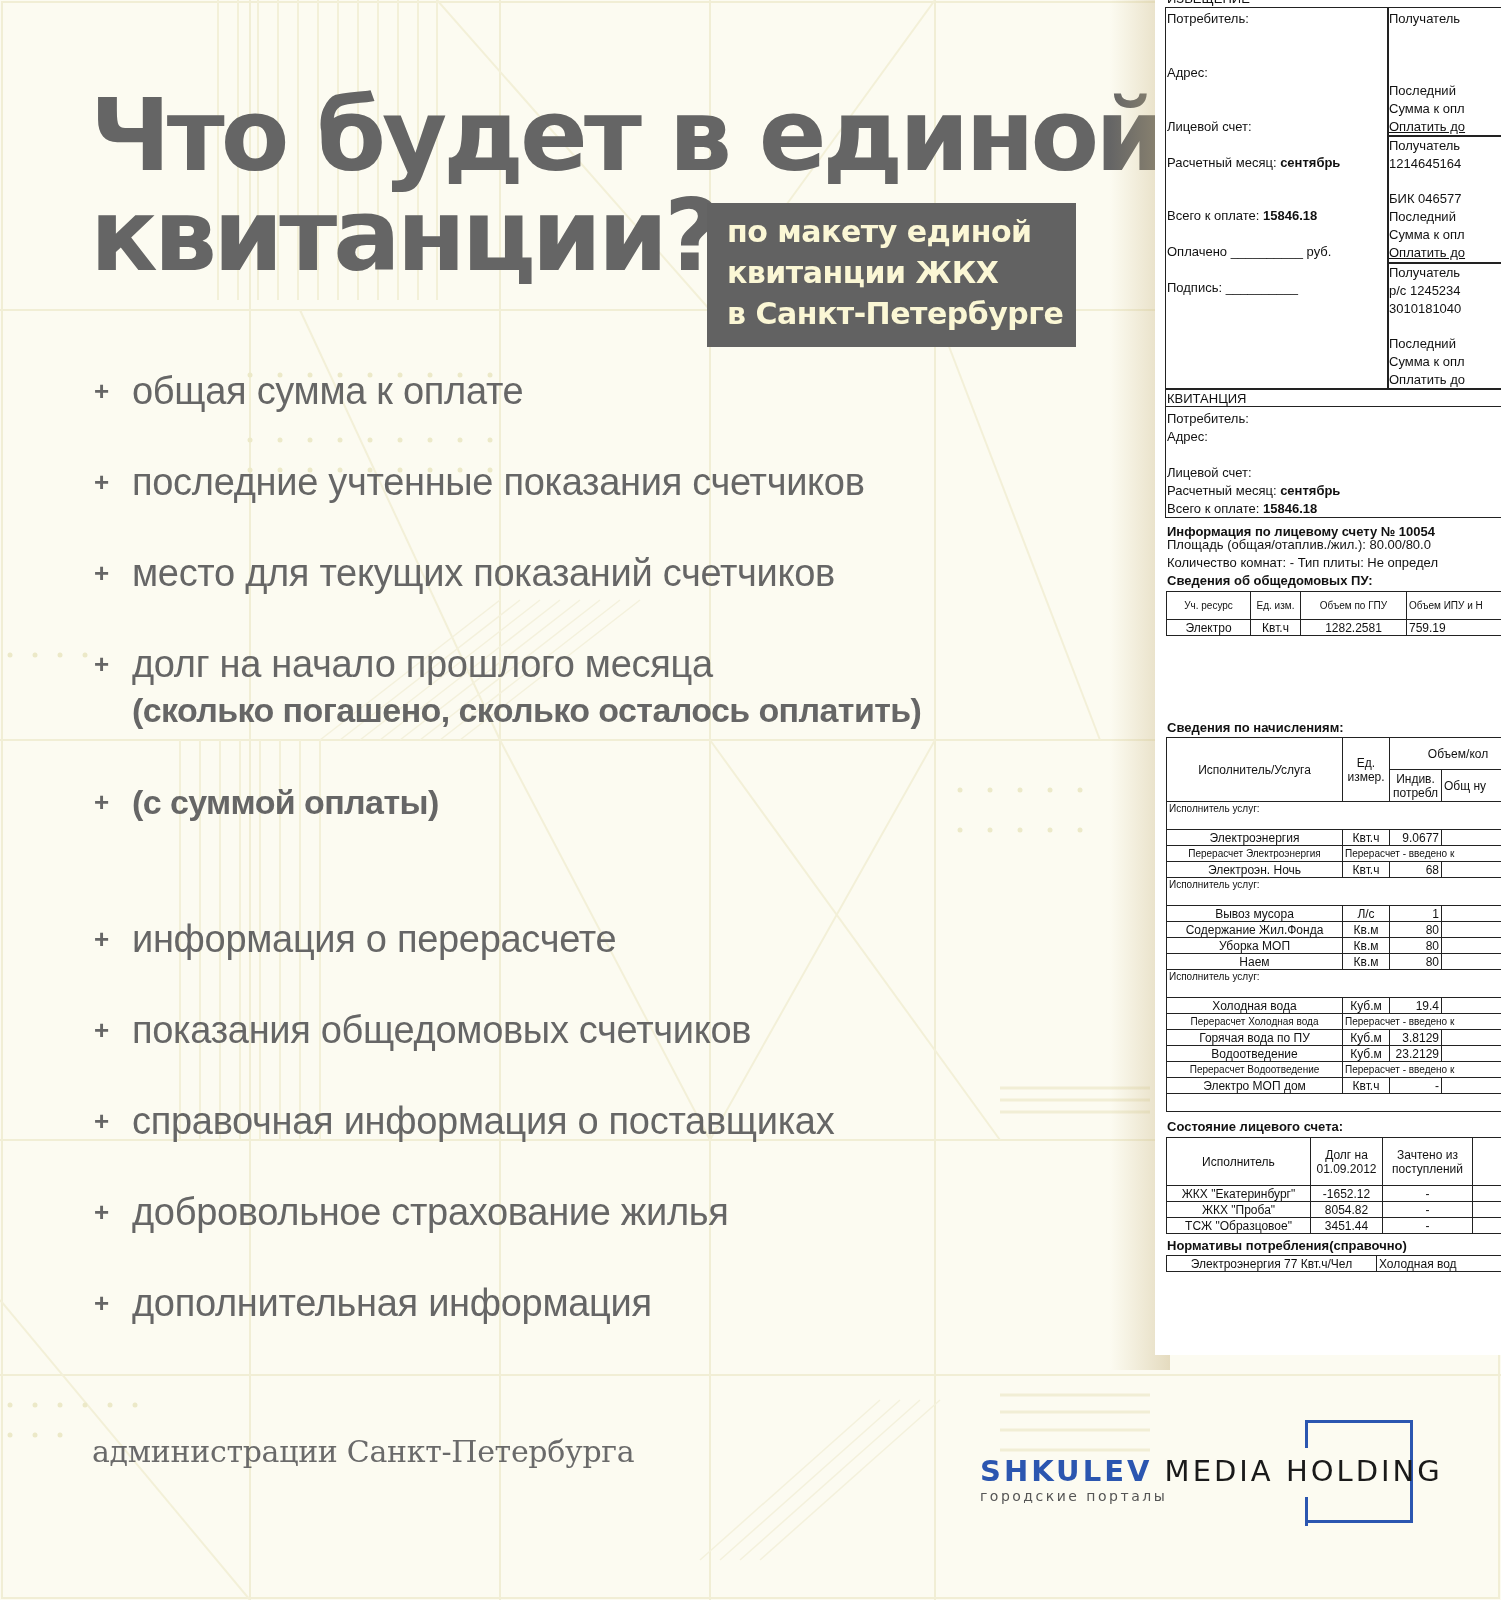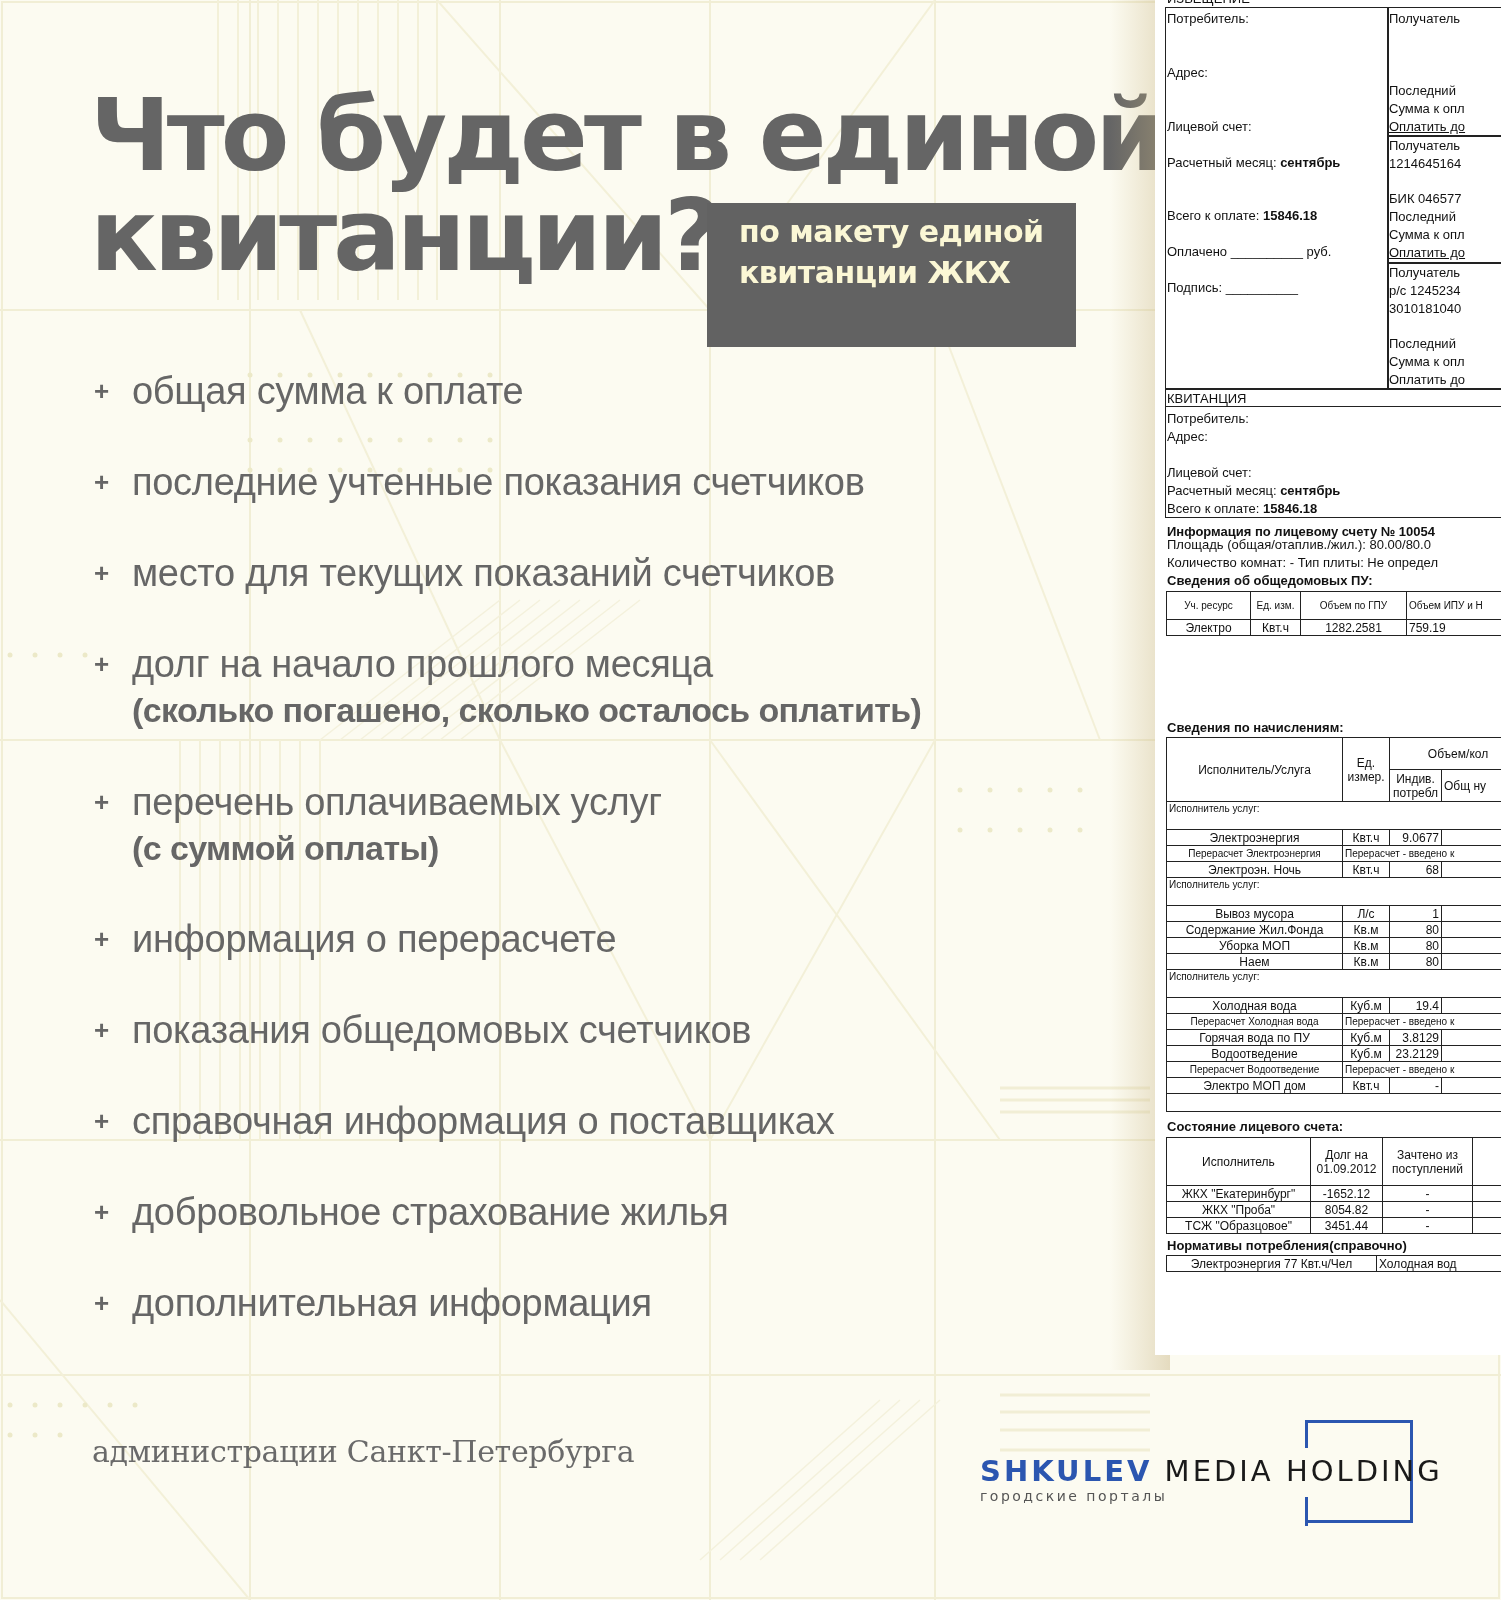--- a/index.html
+++ b/index.html
@@ -16,21 +16,21 @@
   .title {
     position: absolute; left: 90px; top: 86px;
     font-family: "DejaVu Sans", sans-serif;
     font-weight: bold; font-size: 100px; line-height: 100px;
     letter-spacing: -4px; color: #656565; white-space: nowrap;
   }
   .title .line { display: block; }
   .subtitle-box {
     position: absolute; left: 707px; top: 203px;
     width: 369px; height: 144px;
-    background: #626262; padding: 8px 32px;
+    background: #626262; padding: 8px 20px;
     color: #fbf7d5; font-family: "DejaVu Sans", sans-serif;
     font-weight: bold; font-size: 30px; line-height: 41px; letter-spacing: -0.5px;
   }
   .subtitle-box span { display: block; white-space: nowrap; }
 
   .list { position: absolute; left: 92px; top: 368px; width: 1000px; }
   .item { position: absolute; left: 0; display: flex; align-items: flex-start; }
   .plus {
     width: 40px; font-size: 26px; font-weight: bold; color: #666;
     line-height: 46px; padding-left: 2px;
@@ -214,20 +214,21 @@
 </div>
 
 <h1 class="title">
   <span class="line">Что будет в единой</span>
   <span class="line">квитанции?</span>
 </h1>
 
 <div class="subtitle-box">
   <span>по макету единой</span>
   <span>квитанции ЖКХ</span>
+  <span>в Санкт-Петербурге</span>
 </div>
 
 <div class="list">
   <div class="item" style="top:0px">
     <span class="plus">+</span>
     <span class="item-text"><span>общая сумма к оплате</span></span>
   </div>
   <div class="item" style="top:91px">
     <span class="plus">+</span>
     <span class="item-text"><span>последние учтенные показания счетчиков</span></span>
@@ -239,21 +240,20 @@
   <div class="item" style="top:273px">
     <span class="plus">+</span>
     <span class="item-text">
       <span>долг на начало прошлого месяца</span>
       <span class="sub">(сколько погашено, сколько осталось оплатить)</span>
     </span>
   </div>
   <div class="item" style="top:411px">
     <span class="plus">+</span>
     <span class="item-text">
-      <span>перечень оплачиваемых услуг</span>
       <span class="sub">(с суммой оплаты)</span>
     </span>
   </div>
   <div class="item" style="top:548px">
     <span class="plus">+</span>
     <span class="item-text"><span>информация о перерасчете</span></span>
   </div>
   <div class="item" style="top:639px">
     <span class="plus">+</span>
     <span class="item-text"><span>показания общедомовых счетчиков</span></span>

